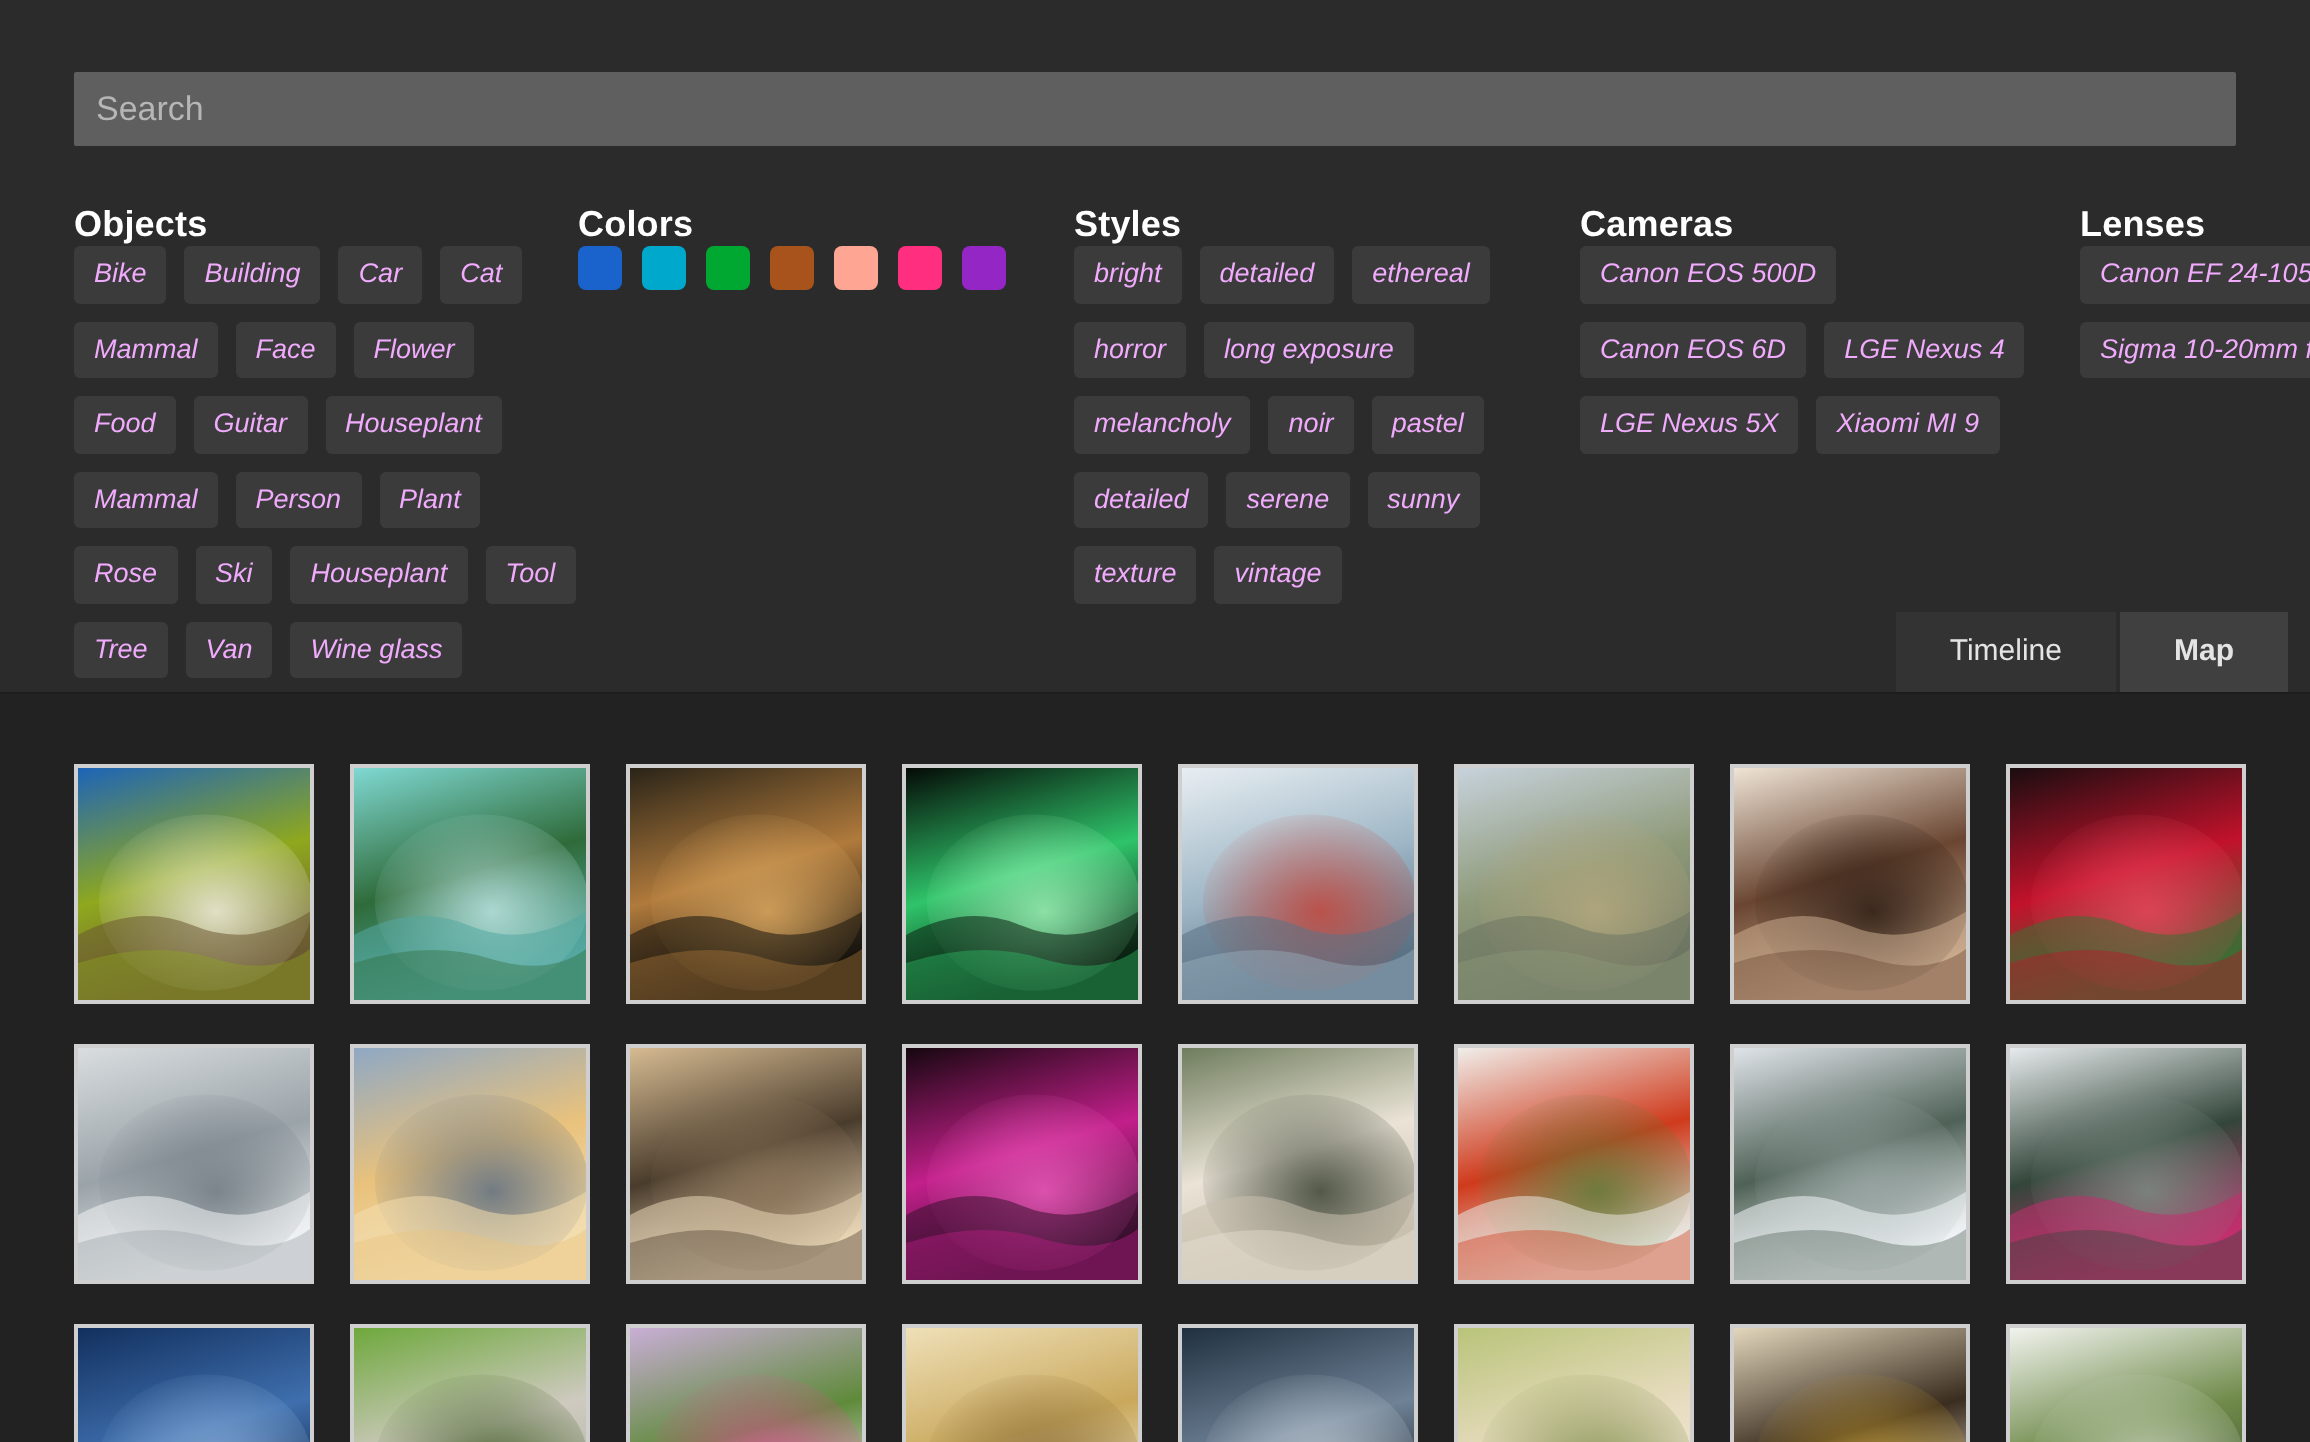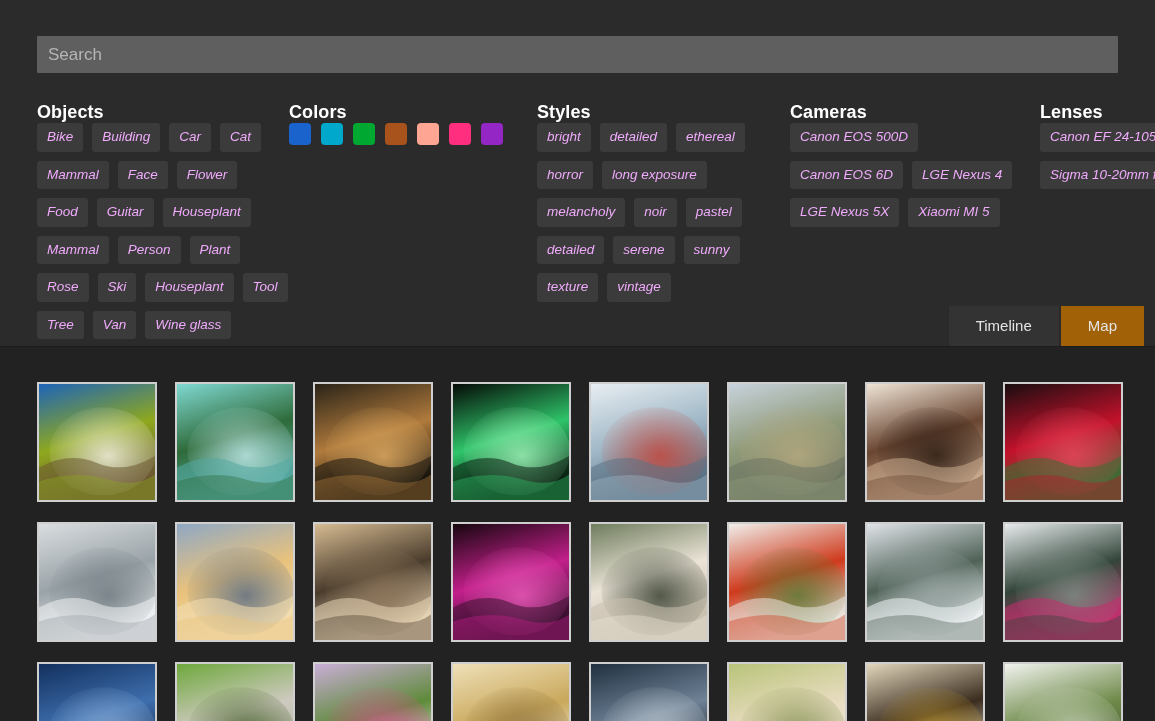--- a/index.html
+++ b/index.html
@@ -113,21 +113,21 @@
   }
   .view-tab {
     background: #333333;
     color: #e4e4e4;
     font-size: 15px;
     padding: 12px 27px 13px 27px;
     cursor: pointer;
     user-select: none;
     line-height: 1;
   }
-  .view-tab.is-active { background: #a16207; }
+  .view-tab.is-active { background: #404040; font-weight: bold; }
 
   
   .grid-region {
     background: #222222;
     padding: 35px 0 0 37px;
     height: 374px;
     overflow: hidden;
   }
 
   .photo-grid {
@@ -218,21 +218,21 @@
             <span class="chip">vintage</span>
           </div>
         </div>
         <div class="facet facet-cameras">
           <div class="facet-title">Cameras</div>
           <div class="chips">
             <span class="chip">Canon EOS 500D</span>
             <span class="chip">Canon EOS 6D</span>
             <span class="chip">LGE Nexus 4</span>
             <span class="chip">LGE Nexus 5X</span>
-            <span class="chip">Xiaomi MI 5</span>
+            <span class="chip">Xiaomi MI 9</span>
           </div>
         </div>
         <div class="facet facet-lenses">
           <div class="facet-title">Lenses</div>
           <div class="chips">
             <span class="chip">Canon EF 24-105mm f/4L IS USM</span>
             <span class="chip">Sigma 10-20mm f/4-5.6</span>
           </div>
         </div>
       </div>

